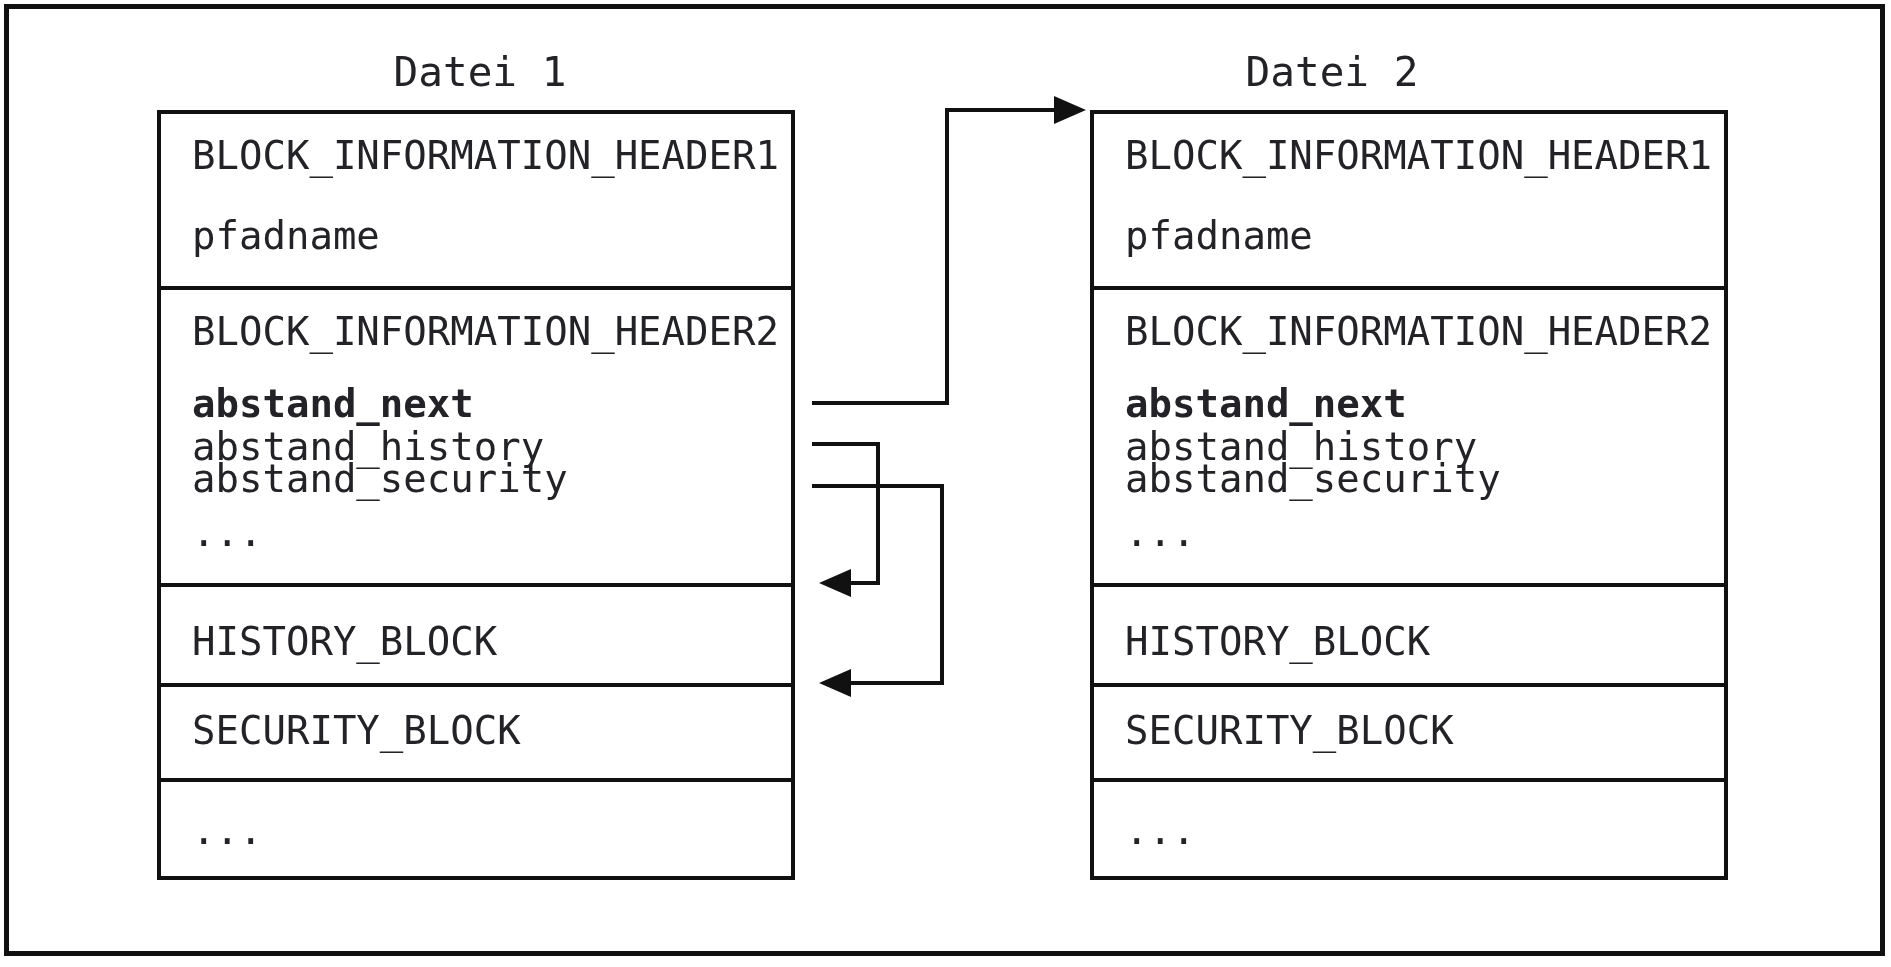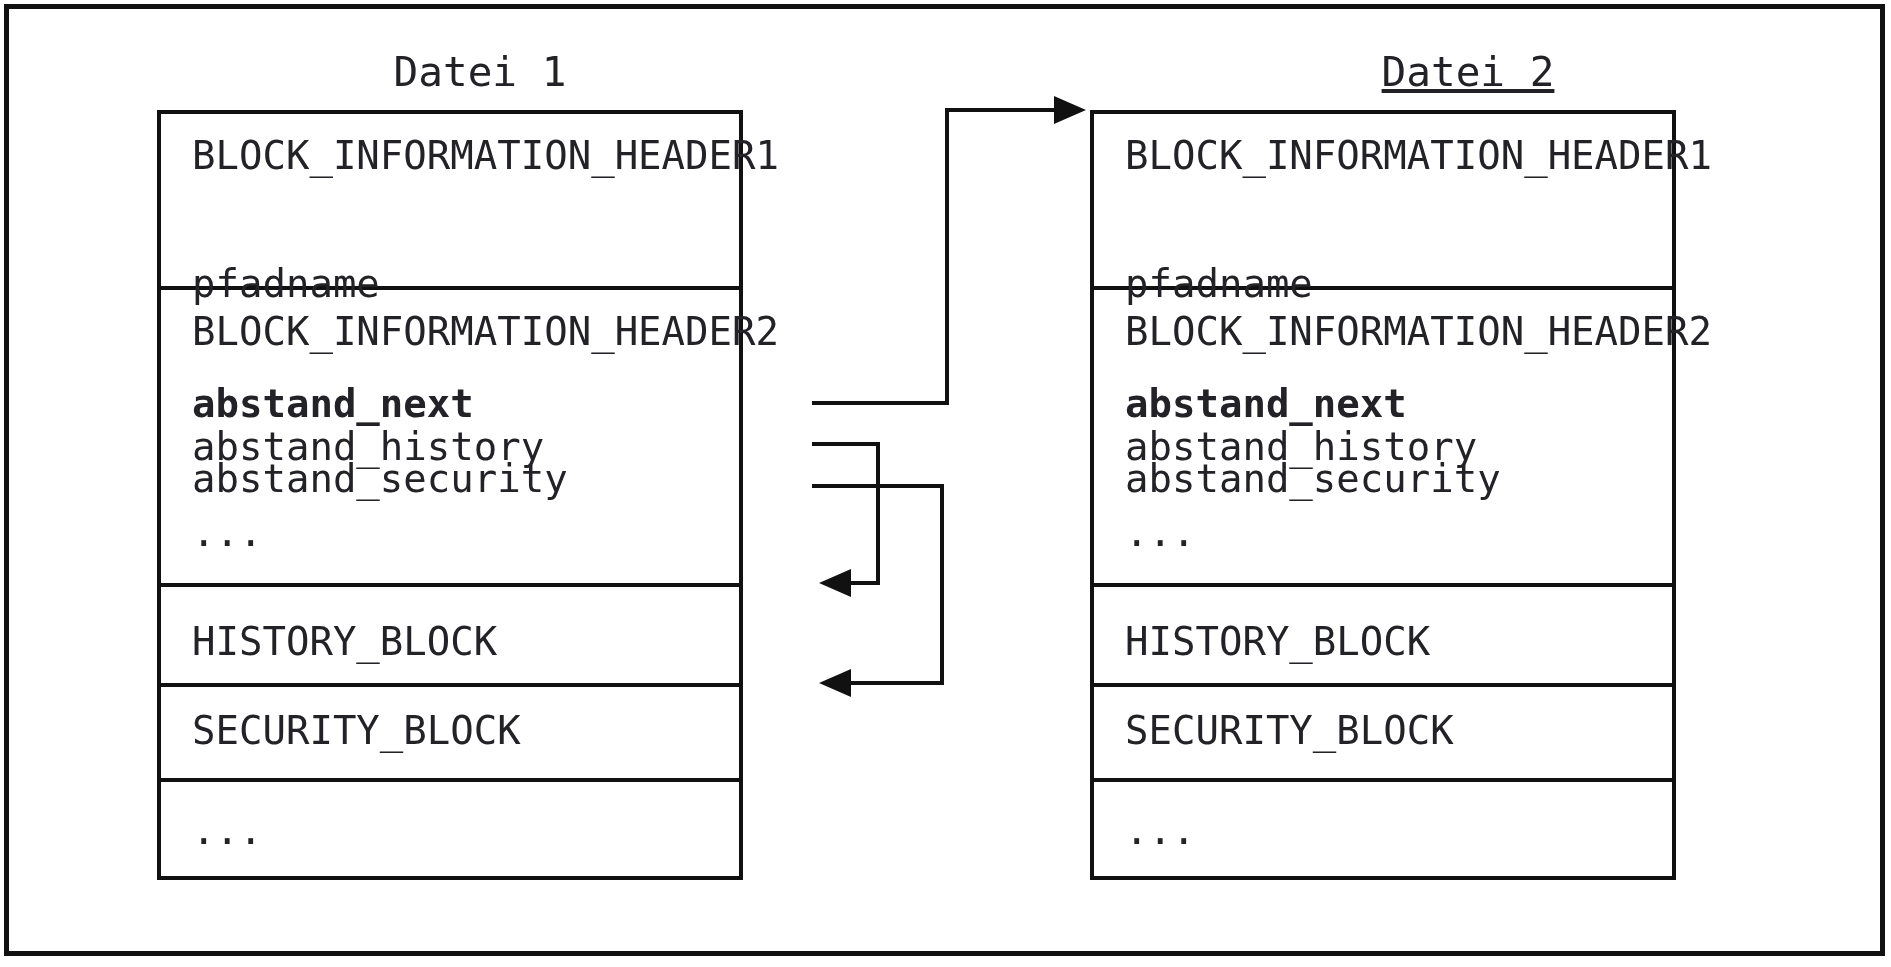--- a/index.html
+++ b/index.html
@@ -21,45 +21,45 @@
     width:1881px;height:952px;
     border:5px solid var(--line);
     box-sizing:border-box;
   }
   .file-title{
     position:absolute;top:72px;
     transform:translate(-50%,-50%);
     font-size:41px;white-space:pre;
   }
   #file1-title{left:480px;}
-  #file2-title{left:1468px;text-decoration:underline;}
+  #file2-title{left:1332px;}
   .file-box{
     position:absolute;top:110px;
-    width:586px;height:770px;
+    width:638px;height:770px;
     border:4px solid var(--line);
     box-sizing:border-box;
     background:var(--bg);
   }
   #file1-box{left:157px;}
   #file2-box{left:1090px;}
   .divider{
     position:absolute;left:-1px;right:-1px;height:4px;
     background:var(--line);
   }
   .divider.d1{top:172px;}
   .divider.d2{top:469px;}
   .divider.d3{top:569px;}
   .divider.d4{top:664px;}
   .row{
     position:absolute;left:31px;
     transform:translateY(-50%);
     font-size:39px;line-height:1;white-space:pre;
   }
   .r-header1{top:41px;}
-  .r-pfadname{top:121px;margin-top:48px;}
+  .r-pfadname{top:121px;}
   .r-header2{top:217px;}
   .r-next{top:289px;font-weight:bold;}
   .r-history{top:332px;}
   .r-security{top:364px;}
   .r-dots1{top:418px;}
   .r-historyblock{top:519px;margin-top:8px;}
   .r-securityblock{top:616px;}
   .r-dots2{top:716px;}
   #arrows-layer{
     position:absolute;left:0;top:0;

